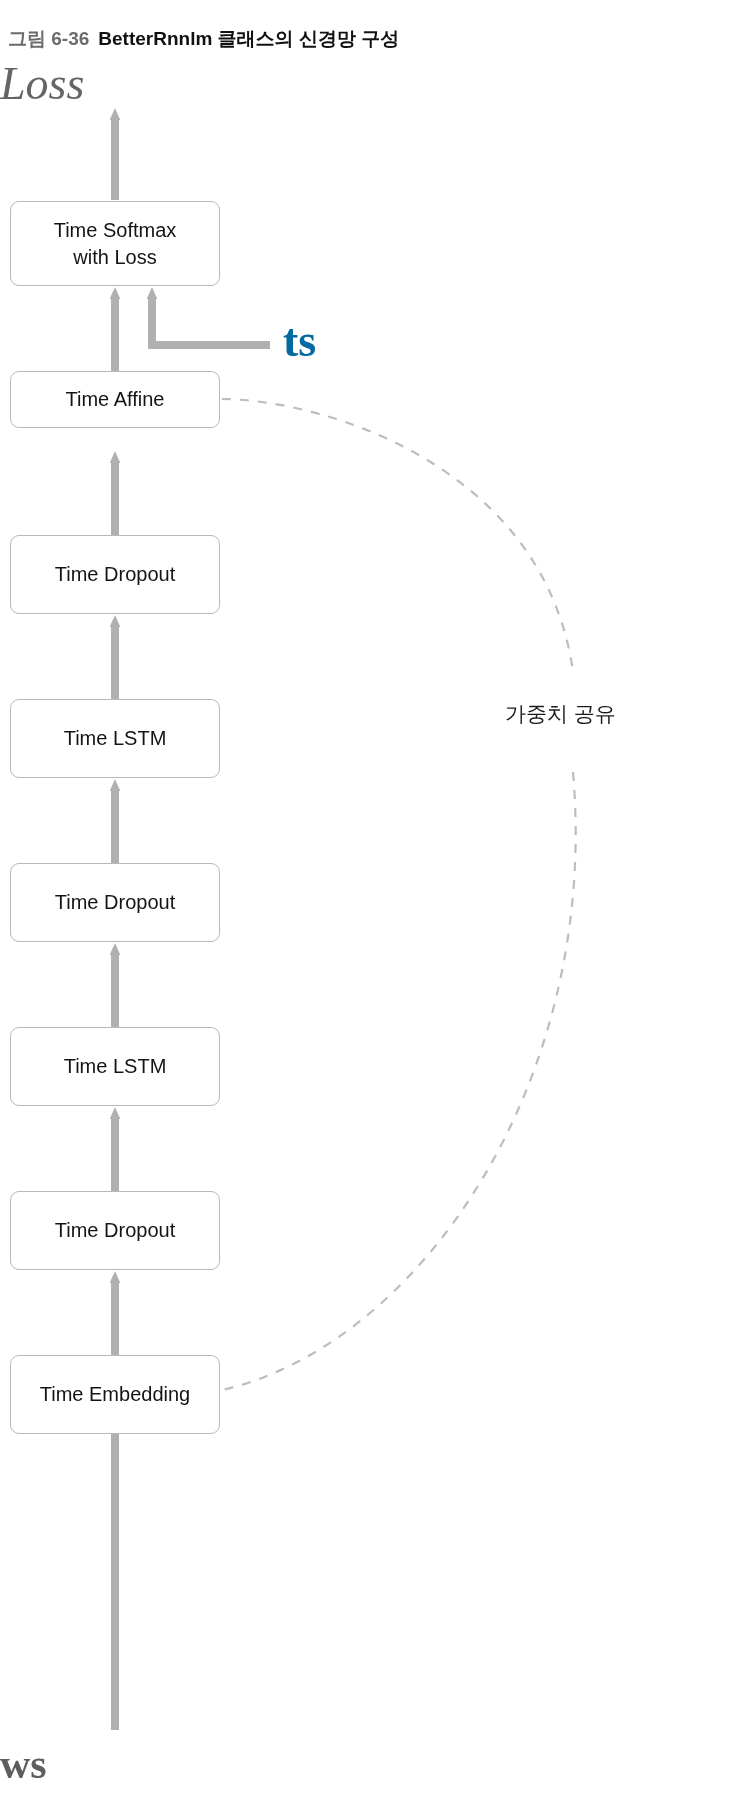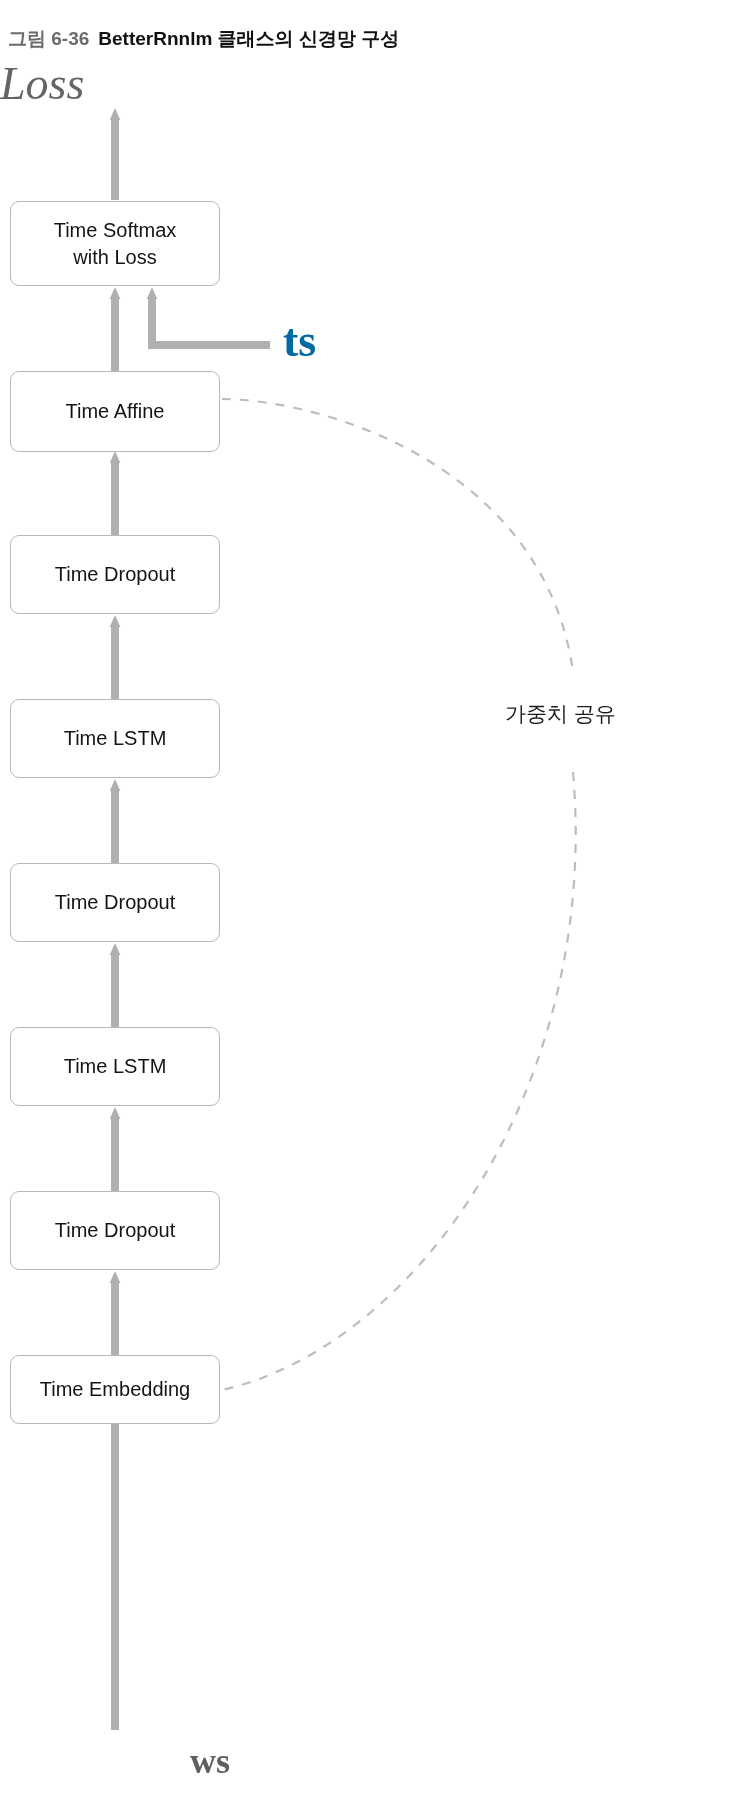--- a/index.html
+++ b/index.html
@@ -35,22 +35,22 @@
   .lbl-loss{
     position:absolute;
     font-family:"Liberation Serif","DejaVu Serif",serif;
     font-style:italic;font-size:46px;color:#656565;
     left:0;width:230px;top:57px;
     letter-spacing:0px;
   }
   .lbl-ws{
     position:absolute;
     font-family:"Liberation Serif","DejaVu Serif",serif;
-    font-weight:bold;font-size:36px;color:#5e5e5e;
-    left:0;width:230px;text-align:right;top:1740px;
+    font-weight:bold;font-size:42px;color:#5e5e5e;
+    left:0;width:230px;text-align:left;top:1740px;
   }
   .lbl-ts{
     position:absolute;
     font-family:"Liberation Serif","DejaVu Serif",serif;
     font-weight:bold;font-size:46px;color:#0369a1;
     left:283px;top:314px;
   }
   .lbl-share{
     position:absolute;
     font-size:21px;color:#191919;
@@ -105,21 +105,21 @@
   <div class="lbl-ws">ws</div>
   <div class="lbl-share">가중치 공유</div>
 
   <div class="node" style="top:201px;height:85px;">
     <span>
       <span>Time Softmax</span><br>
       <span>with Loss</span>
     </span>
   </div>
 
-  <div class="node" style="top:371px;height:81px;">
+  <div class="node" style="top:371px;height:57px;">
     <span>Time Affine</span>
   </div>
 
   <div class="node" style="top:535px;height:79px;">
     <span>Time Dropout</span>
   </div>
 
   <div class="node" style="top:699px;height:79px;">
     <span>Time LSTM</span>
   </div>
@@ -129,17 +129,17 @@
   </div>
 
   <div class="node" style="top:1027px;height:79px;">
     <span>Time LSTM</span>
   </div>
 
   <div class="node" style="top:1191px;height:79px;">
     <span>Time Dropout</span>
   </div>
 
-  <div class="node" style="top:1355px;height:69px;">
+  <div class="node" style="top:1355px;height:79px;">
     <span>Time Embedding</span>
   </div>
 
 </div>
 
 </body></html>

